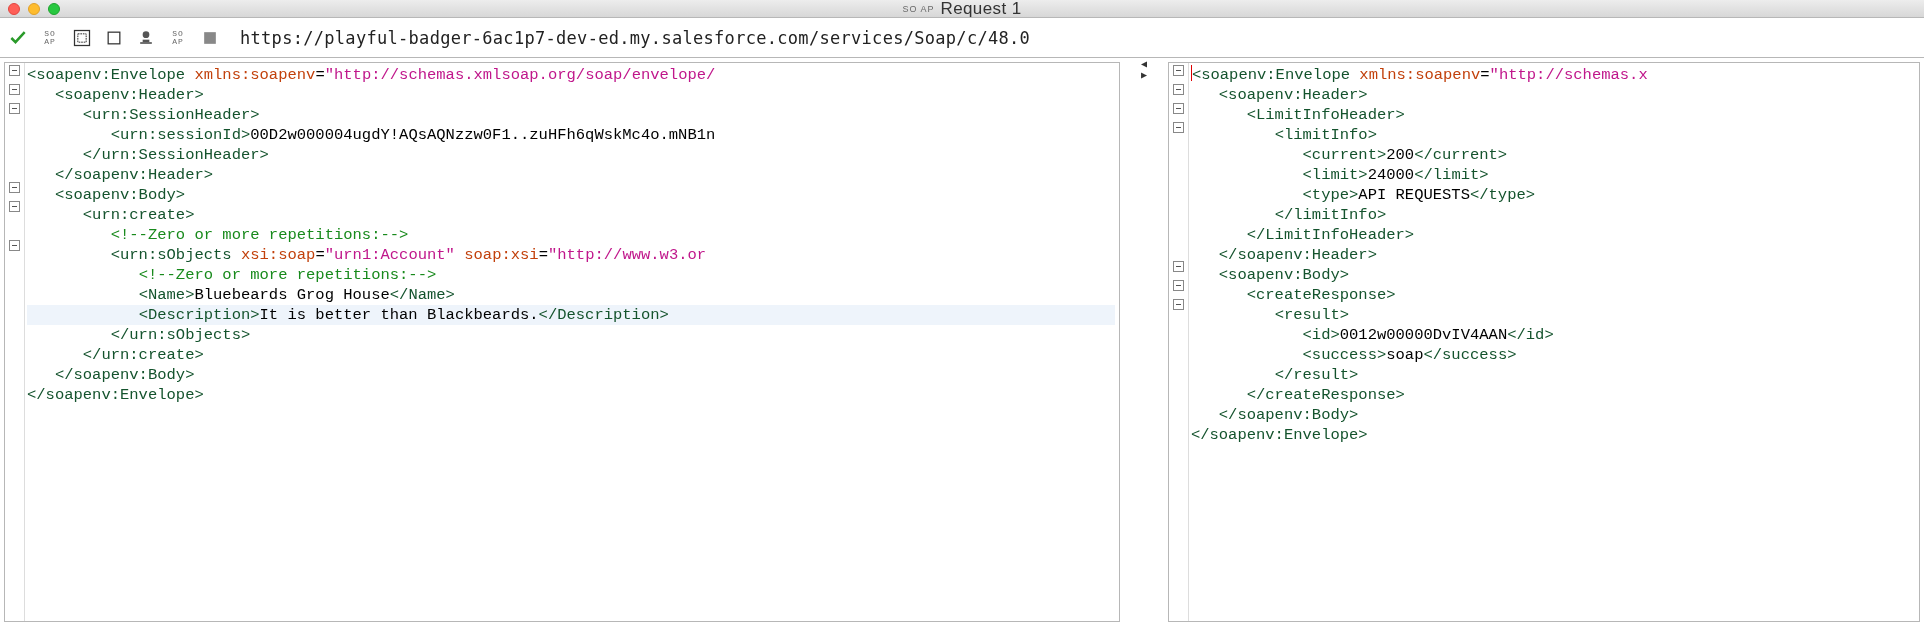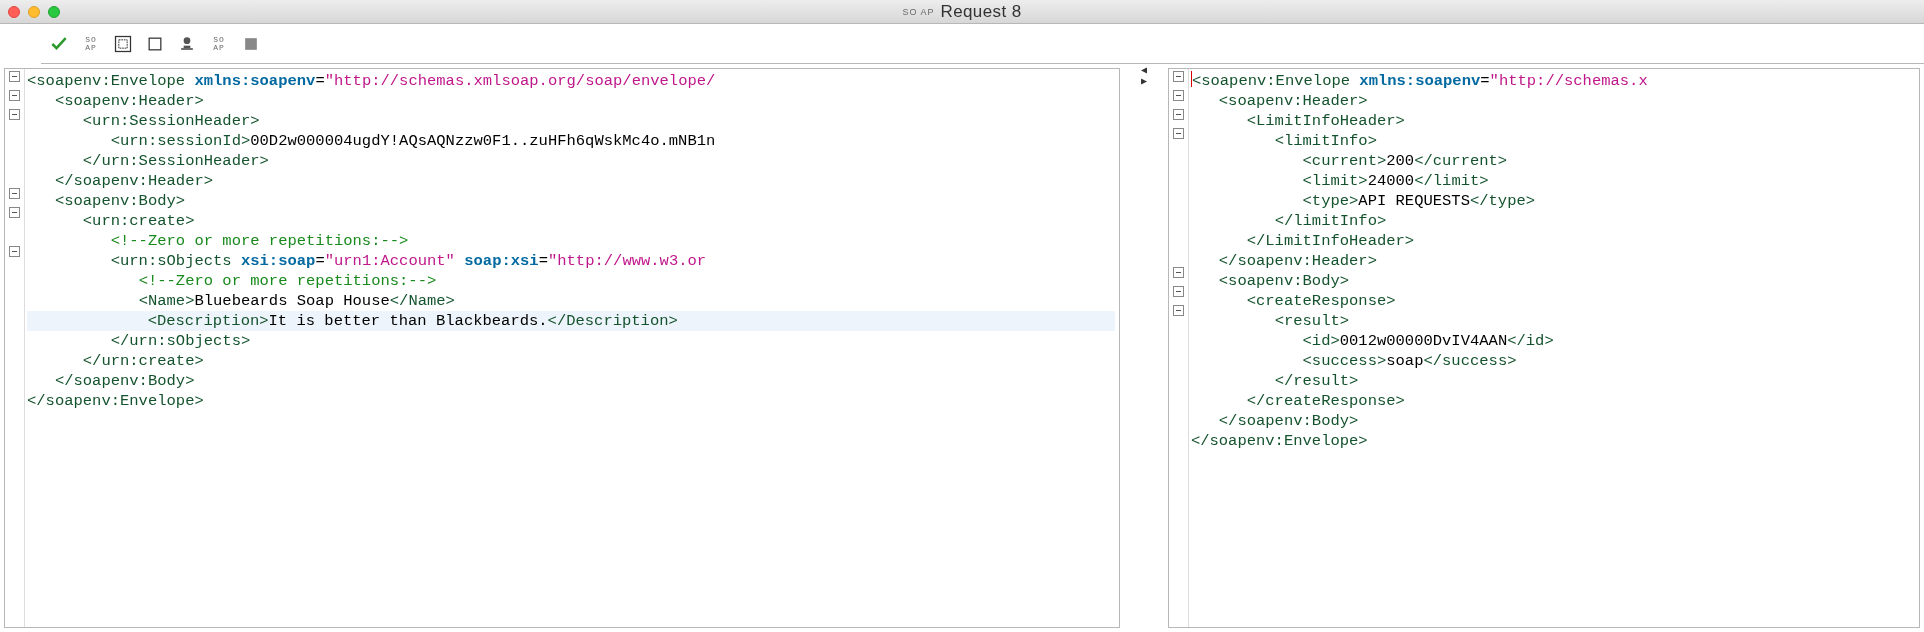--- a/index.html
+++ b/index.html
@@ -7,21 +7,21 @@
     margin: 0;
     font-family: Monaco, Menlo, "Courier New", monospace;
     font-size: 15px;
     background: #fff;
     color: #000;
     overflow: hidden;
   }
 
   
   .titlebar {
-    height: 24px;
+    height: 18px;
     background: linear-gradient(to bottom, #ededed 0%, #d7d7d7 100%);
     border-bottom: 1px solid #b7b7b7;
     display: flex;
     align-items: center;
     position: relative;
     padding: 0 8px;
     font-family: "Lucida Grande","Helvetica Neue",Arial,sans-serif;
   }
   .traffic { display: flex; gap: 8px; }
   .dot { width: 12px; height: 12px; border-radius: 50%; }
@@ -41,21 +41,20 @@
 
   
   .toolbar {
     height: 40px;
     background: #fff;
     border-bottom: 1px solid #b7b7b7;
     display: flex;
     align-items: center;
     padding: 0 4px;
     gap: 4px;
-    margin-left: 41px;
   }
   .tb-btn {
     width: 28px; height: 28px;
     display: flex; align-items: center; justify-content: center;
     color: #555;
   }
   .tb-btn svg { width: 20px; height: 20px; }
   .url-field {
     flex: 1;
     margin-left: 6px;
@@ -113,43 +112,43 @@
   .fold.minus::before { left:2px; right:2px; top:4px; height:1px; }
 
   .code {
     flex: 1;
     padding: 2px 4px 4px 2px;
     white-space: pre;
     overflow: auto;
     line-height: 20px;
     font-size: 15.5px;
   }
-  .code .hl-line { background: #eef4fb; display:inline-block; width:100%;padding-left:9px; }
+  .code .hl-line { background: #eef4fb; display:inline-block; width:100%; }
 
   .x-tag   { color: #14532d; }
-  .x-attr  { color: #0369a1; font-weight: bold; }
+  .x-attr  { color: #c2410c; }
   .x-str   { color: #c0178b; }
   .x-cmt   { color: #188a1c; text-align: center; }
   .x-txt   { color: #000; }
   .caret { border-left: 1.5px solid #d00; height: 16px; display:inline-block; vertical-align:-2px;}
 
 </style>
 </head>
 <body>
 
 <div class="titlebar">
   <div class="traffic">
     <div class="dot red"></div>
     <div class="dot amber"></div>
     <div class="dot green"></div>
   </div>
   <div class="title-center">
     <div class="soap-glyph">SO
 AP</div>
-    <div class="title-text">Request 8</div>
+    <div class="title-text">Request 1</div>
   </div>
 </div>
 
 <div class="toolbar">
   <div class="tb-btn">
     <svg viewBox="0 0 24 24">
         <path d="M4 12l5 5L20 5" stroke="#2a9a2a" stroke-width="3" fill="none"></path>
       </svg>
   </div>
   <div class="tb-btn">
@@ -174,20 +173,21 @@
       </svg>
   </div>
   <div class="tb-btn">
     <div class="soap-glyph" style="font-size:8px;line-height:8px">SO<br>AP</div>
   </div>
   <div class="tb-btn">
     <svg viewBox="0 0 24 24">
         <rect x="5" y="5" width="14" height="14" fill="#888"></rect>
       </svg>
   </div>
+  <input class="url-field" value="https://playful-badger-6ac1p7-dev-ed.my.salesforce.com/services/Soap/c/48.0" style="">
 </div>
 
 <div class="main">
 
   <div class="pane left">
     <div class="gutter" id="req-gutter">
         <div class="fold minus"></div>
         <div class="fold minus"></div>
         <div class="fold minus"></div>
         <div style="height:20px"></div>
@@ -209,21 +209,21 @@
 <span class="x-txt">   </span><span class="x-tag">&lt;soapenv:Header&gt;</span>
 <span class="x-txt">      </span><span class="x-tag">&lt;urn:SessionHeader&gt;</span>
 <span class="x-txt">         </span><span class="x-tag">&lt;urn:sessionId&gt;</span><span class="x-txt">00D2w000004ugdY!AQsAQNzzw0F1..zuHFh6qWskMc4o.mNB1n</span>
 <span class="x-txt">      </span><span class="x-tag">&lt;/urn:SessionHeader&gt;</span>
 <span class="x-txt">   </span><span class="x-tag">&lt;/soapenv:Header&gt;</span>
 <span class="x-txt">   </span><span class="x-tag">&lt;soapenv:Body&gt;</span>
 <span class="x-txt">      </span><span class="x-tag">&lt;urn:create&gt;</span>
 <span class="x-txt">         </span><span class="x-cmt">&lt;!--Zero or more repetitions:--&gt;</span>
 <span class="x-txt">         </span><span class="x-tag">&lt;urn:sObjects</span><span class="x-txt"> </span><span class="x-attr">xsi:soap</span><span class="x-txt">=</span><span class="x-str">"urn1:Account"</span><span class="x-txt"> </span><span class="x-attr">soap:xsi</span><span class="x-txt">=</span><span class="x-str">"http://www.w3.or</span>
 <span class="x-txt">            </span><span class="x-cmt">&lt;!--Zero or more repetitions:--&gt;</span>
-<span class="x-txt">            </span><span class="x-tag">&lt;Name&gt;</span><span class="x-txt">Bluebeards Soap House</span><span class="x-tag">&lt;/Name&gt;</span>
+<span class="x-txt">            </span><span class="x-tag">&lt;Name&gt;</span><span class="x-txt">Bluebeards Grog House</span><span class="x-tag">&lt;/Name&gt;</span>
 <span class="hl-line"><span class="x-txt">            </span><span class="x-tag">&lt;Description&gt;</span><span class="x-txt">It is better than Blackbeards.</span><span class="x-tag">&lt;/Description&gt;</span></span>
 <span class="x-txt">         </span><span class="x-tag">&lt;/urn:sObjects&gt;</span>
 <span class="x-txt">      </span><span class="x-tag">&lt;/urn:create&gt;</span>
 <span class="x-txt">   </span><span class="x-tag">&lt;/soapenv:Body&gt;</span>
 <span class="x-tag">&lt;/soapenv:Envelope&gt;</span>
 </div>
   </div>
 
   <div class="splitter">
     <span class="arrow">◀</span>

